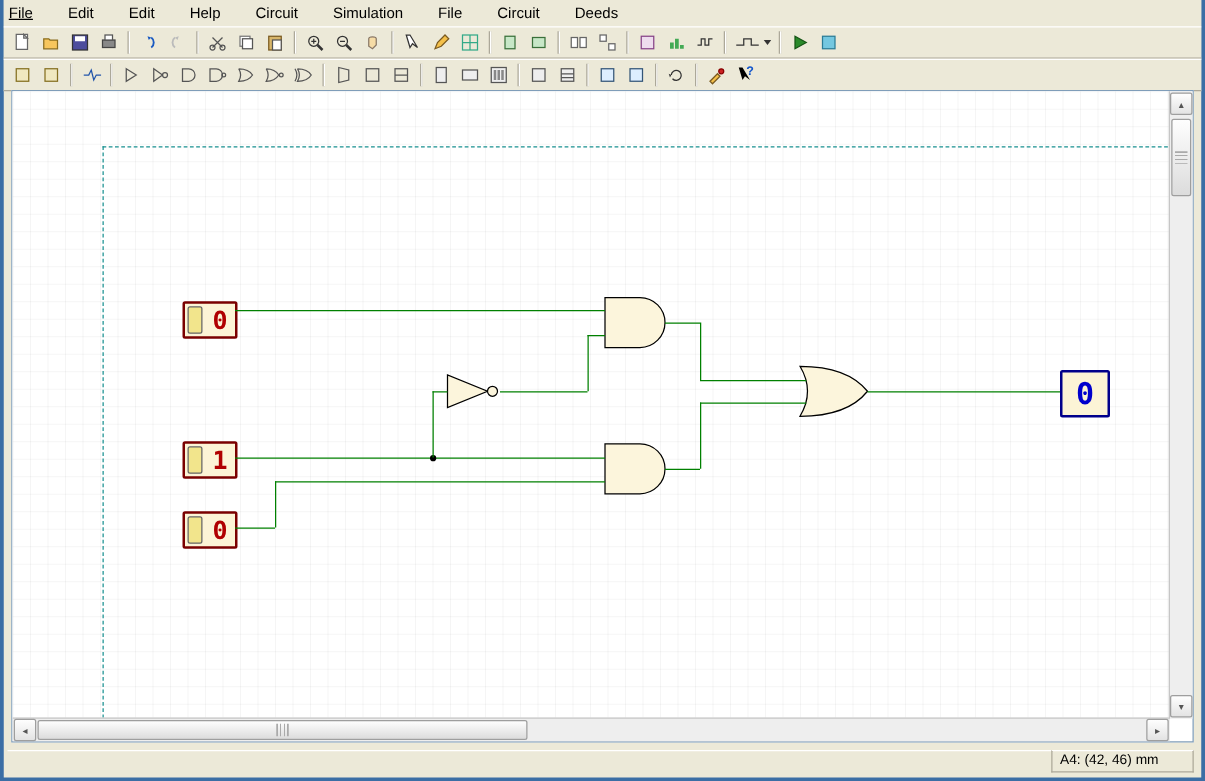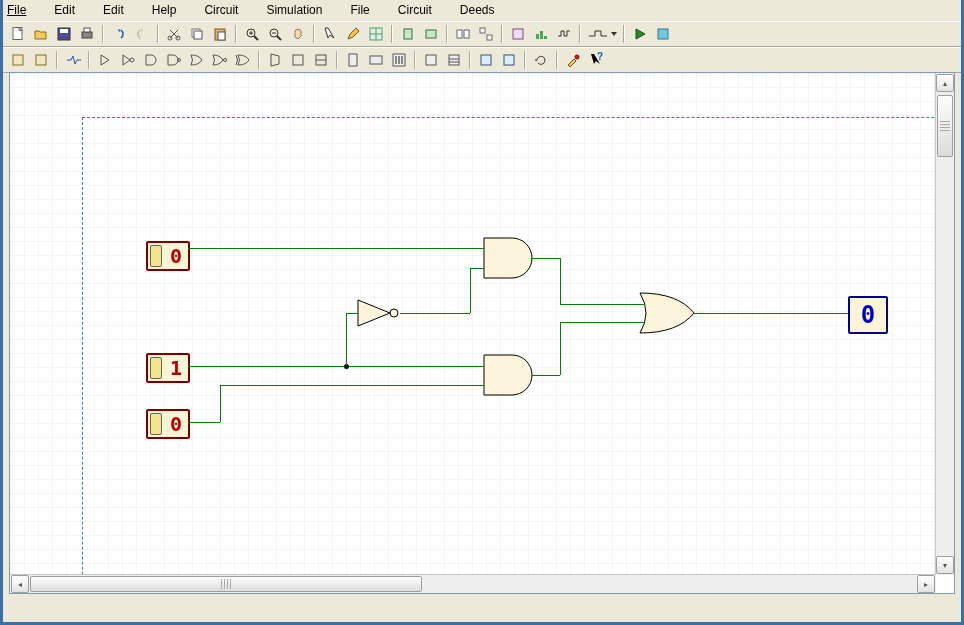--- a/index.html
+++ b/index.html
@@ -659,14 +659,18 @@
         <div class="scroll-btn">▴</div>
         <div class="thumb-v">
             <div class="grip"></div>
           </div>
         <div style="flex:1"></div>
         <div class="scroll-btn">▾</div>
       </div>
     </div>
   </div>
 
+  <div class="statusbar">
+    <div class="status-spacer"></div>
+    <div class="status-cell">A4: (42, 46) mm</div>
+  </div>
 
 </div>
 
 </body></html>

